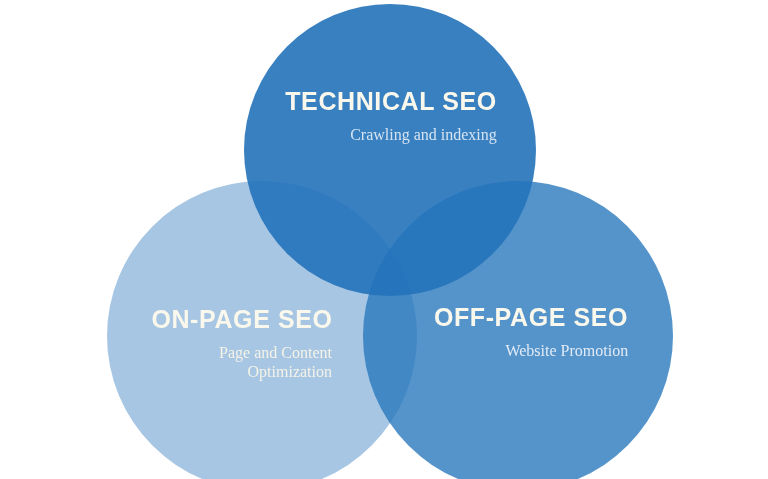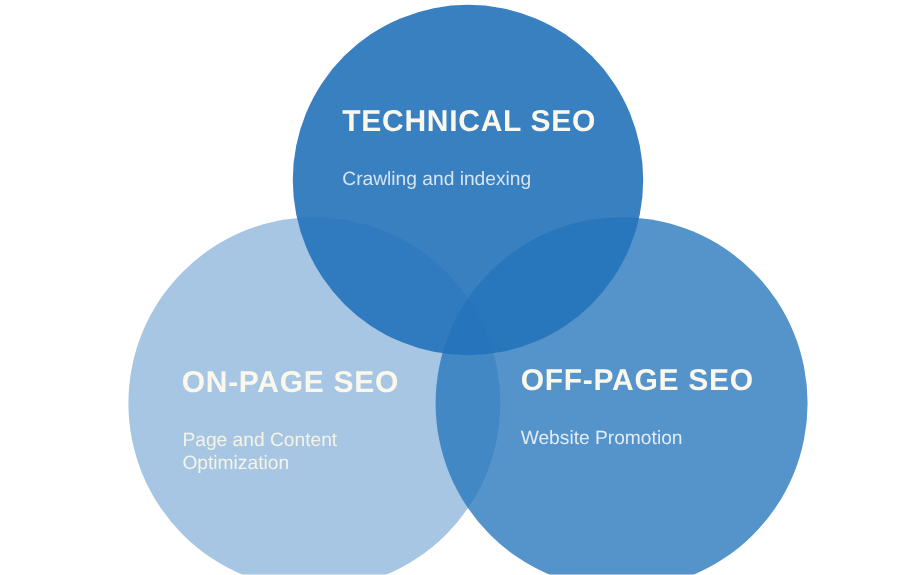--- a/index.html
+++ b/index.html
@@ -39,35 +39,36 @@
   .circle-offpage {
     left: 363px;
     top: 181px;
     width: 310px;
     height: 310px;
     z-index: 2;
   }
   .label-group {
     position: absolute;
     transform: translateX(-50%);
-    text-align: left;
+    text-align: right;
     z-index: 5;
     white-space: nowrap;
   }
   .label-title {
     font-weight: bold;
     font-size: 25px;
     letter-spacing: 0.6px;
     line-height: 1.1;
   }
   .label-subtitle {
     font-size: 16px;
     font-weight: normal;
     line-height: 1.2;
-    margin-top: 24px;
+    margin-top: 9px;
+    font-family: Liberation Serif, serif;
   }
   .lg-technical { left: 391px; top: 88px; }
   .lg-onpage    { left: 242px; top: 306px; }
   .lg-onpage .label-subtitle {
     white-space: normal;
     width: 180px;
     margin-left: auto;
     margin-right: auto;
   }
   .lg-offpage   { left: 531px; top: 304px; }

